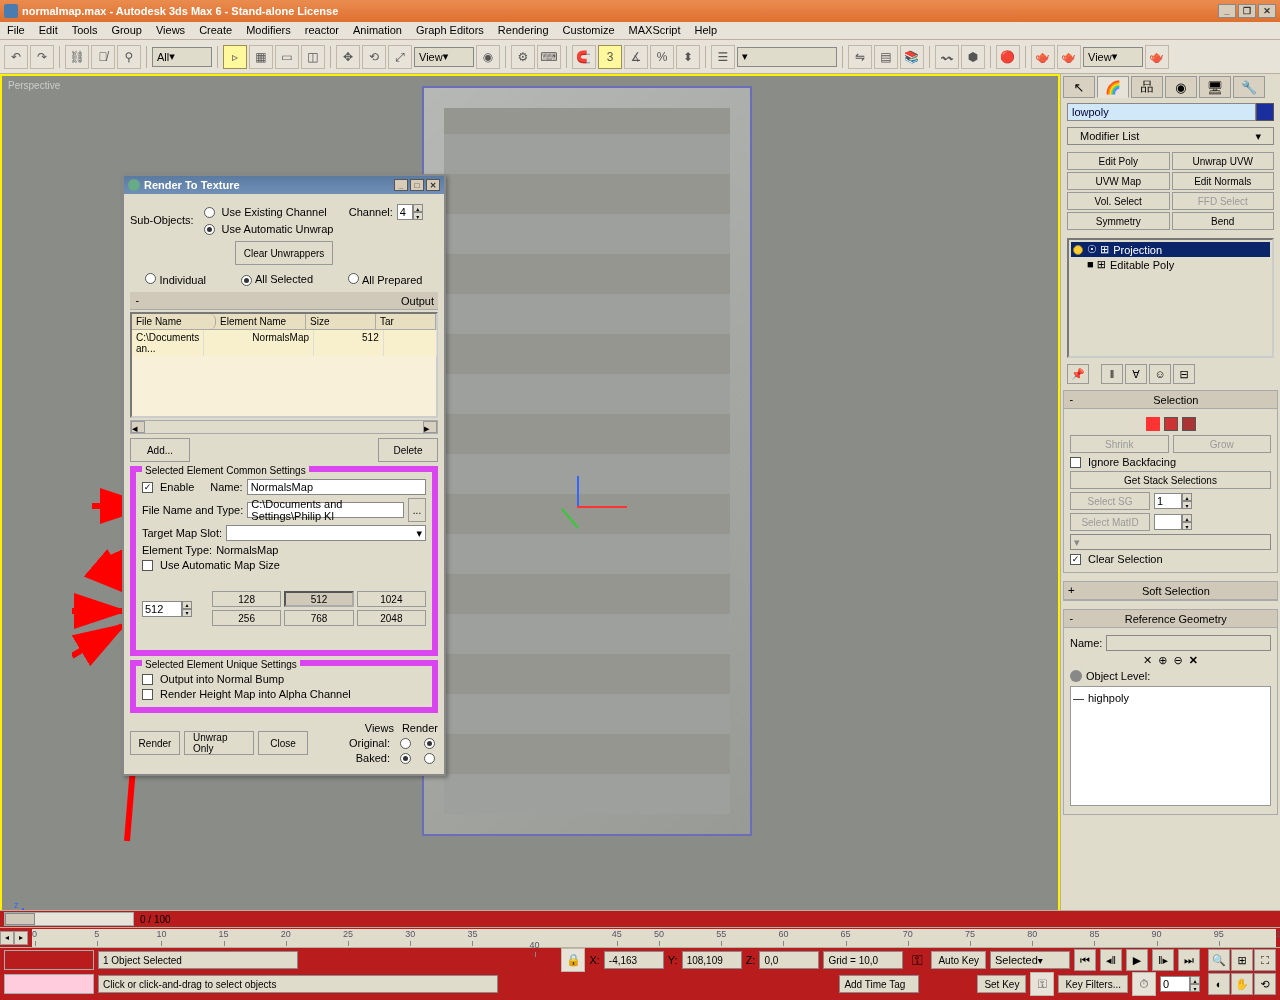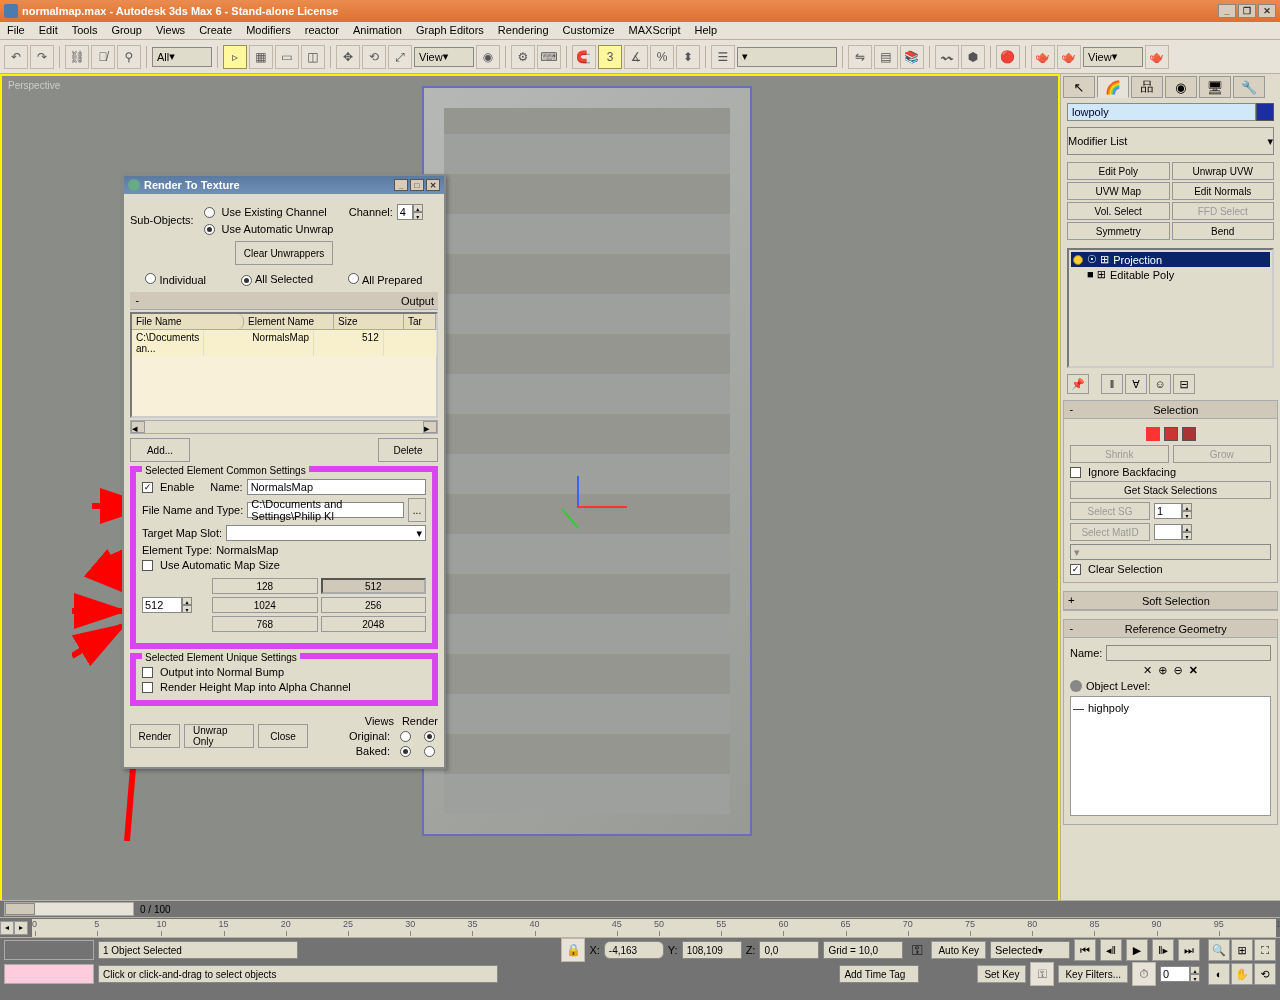--- a/index.html
+++ b/index.html
@@ -40,21 +40,21 @@
 
 
 .cmdpanel { width: 220px; background: #e0dccc; border-left: 1px solid #b8b0a0; display:flex; flex-direction:column; }
 .cmdtabs { display:flex; padding:2px; gap:2px; }
 .cmdtab { width: 32px; height: 22px; border: 1px solid #999; background: #d8d0c0; display:flex; align-items:center; justify-content:center; font-size:13px;}
 .cmdtab.active { background: #e8e3d8; border-bottom-color:#e8e3d8; }
 .objname { margin:3px 6px; height:18px; border:1px solid #888; background:#d0e8f8; padding:2px 4px; color:#003; }
 .colorswatch { width:18px; height:18px; background:#1a2ea0; border:1px solid #555; }
 .nameRow { display:flex; gap:0; margin:3px 6px; }
 .nameRow .objname { flex:1; margin:0; }
-.modcombo { margin:3px 6px; height:28px; border:1px solid #888; background:#e0dccc; padding:2px 0; display:flex; justify-content:space-between; align-items:center;}
+.modcombo { margin:3px 6px; height:18px; border:1px solid #888; background:#e0dccc; padding:2px 12px; display:flex; justify-content:space-between; align-items:center;}
 .modgrid { display:grid; grid-template-columns: 1fr 1fr; gap:2px; margin:4px 6px; }
 .modbtn { height:18px; border:1px solid #999; background:#e0dccc; display:flex; align-items:center; justify-content:center; font-size:10px; }
 .modbtn.disabled { color:#999; }
 .stacklist { margin:4px 6px; height:120px; background:#e0dccc; border:2px inset #ccc; padding:2px; }
 .stackitem { padding:1px 2px; display:flex; align-items:center; gap:4px; }
 .stackitem.sel { background:#0a246a; color:#fff; }
 .stackitem .bulb { width:10px; height:10px; background:#ffcc33; border-radius:50%; border:1px solid #998822; }
 .stacktools { display:flex; gap:2px; margin:2px 6px; }
 .stktbtn { width:22px; height:20px; border:1px solid #999; background:#e0dccc; display:flex;align-items:center;justify-content:center;font-size:11px; }
 
@@ -88,26 +88,26 @@
 .outtable { border:2px inset #ccc; background:#f0ead0; margin:2px 0;}
 .othdr { display:flex; background:#e8dfc0; border-bottom:1px solid #aaa;}
 .othdr > div{ padding:2px 4px; border-right:1px solid #aaa; font-size:10px;}
 .otbodyrow { display:flex; background:#f8f0cc;gap:44px;}
 .otbodyrow > div{ padding:2px 4px; border-right:1px solid #ddd; font-size:10px;}
 .otempty { height:60px; background:#f8f0d8;}
 .scrollh { height:14px; background:#e0dccc; border:1px solid #aaa; display:flex;}
 .scrollh .sbtn{width:14px;height:12px;background:#d8d0c0;border:1px solid #999;}
 .scrollh .strack{flex:1;}
 
-.sizegrid { display:grid; grid-template-columns:1fr 1fr; gap:3px; margin:4px 0;}
+.sizegrid { display:grid; grid-template-columns:1fr 1fr 1fr; gap:3px; margin:17px 0;}
 .sizebtn { height:16px; border:1px solid #999; background:#e0dccc; display:flex;align-items:center;justify-content:center;font-size:10px;}
 .sizebtn.pressed { border:2px inset #aaa; background:#d0c8b8;}
 
 
-.bottom { position:absolute; left:0; right:0; bottom:0; height:100px; background:#737373; }
+.bottom { position:absolute; left:0; right:0; bottom:0; height:90px; background:#b91c1c; }
 .timepanel { height:18px; display:flex; align-items:center; border-top:1px solid #b8b0a0; border-bottom:1px solid #b8b0a0;}
 .timeslider { width:130px; height:14px; background:#e8e3d8; border:1px solid #aaa; margin-left:4px; position:relative;}
 .timeslider .thumb{position:absolute;left:0;top:0;width:30px;height:12px;background:#d0c8b8;border:1px solid #888;}
 .timecounter{padding:0 6px;font-size:10px;}
 .timeline { height:20px; display:flex; align-items:center; position:relative; border-bottom:1px solid #b8b0a0;}
 .tlarr{width:14px;height:14px;border:1px solid #999;background:#e0dccc;display:flex;align-items:center;justify-content:center;font-size:8px;}
 .ruler { flex:1; height:18px; position:relative; background:#e0dccc; margin:0 4px;}
 .ruler .tick{position:absolute;top:0;font-size:9px;color:#556;}
 .ruler .tick::before{content:'';position:absolute;left:50%;top:12px;width:1px;height:5px;background:#888;}
 .statusrow { height:24px; display:flex; align-items:center; gap:4px; padding:2px 4px;}
@@ -280,21 +280,21 @@
           <span><span class="radio"></span><span>All Prepared</span></span>
         </div>
 
         <div class="rollhdr" style="margin-top:6px;justify-content:center;">
             <span class="rmark">-</span>
             <span style="flex:1;text-align:right;">Output</span>
           </div>
 
         <div class="outtable">
           <div class="othdr">
-            <div style="width:112px;border-radius:6px;">File Name</div>
+            <div style="width:84px;border-radius:6px;">File Name</div>
             <div style="width:90px;">Element Name</div>
             <div style="width:70px;">Size</div>
             <div style="flex:1;">Tar</div>
           </div>
           <div class="otbodyrow">
             <div style="width:90px;">C:\Documents an...</div>
             <div style="width:90px;">NormalsMap</div>
             <div style="width:70px;">512</div>
             <div style="flex:1;"></div>
           </div>
@@ -553,42 +553,42 @@
     <div class="tlarr">▸</div>
     <div class="ruler" id="ruler">
         <div class="tick" style="left: 0%;">0</div>
         <div class="tick" style="left: 5%;">5</div>
         <div class="tick" style="left: 10%;">10</div>
         <div class="tick" style="left: 15%;">15</div>
         <div class="tick" style="left: 20%;">20</div>
         <div class="tick" style="left: 25%;">25</div>
         <div class="tick" style="left: 30%;">30</div>
         <div class="tick" style="left: 35%;">35</div>
-        <div class="tick" style="left: 40%;">40</div>
+        <div class="tick" style="left: 40%; margin-top: 11px;">40</div>
         <div class="tick" style="left: 45%; margin-left: 20px;">45</div>
         <div class="tick" style="left: 50%;">50</div>
         <div class="tick" style="left: 55%;">55</div>
         <div class="tick" style="left: 60%;">60</div>
         <div class="tick" style="left: 65%;">65</div>
         <div class="tick" style="left: 70%;">70</div>
         <div class="tick" style="left: 75%;">75</div>
         <div class="tick" style="left: 80%;">80</div>
         <div class="tick" style="left: 85%;">85</div>
         <div class="tick" style="left: 90%;">90</div>
         <div class="tick" style="left: 95%;">95</div>
         <div class="tick" style="left: 100%;">100</div>
       </div>
   </div>
   <div class="statusrow">
     <div style="width:90px;height:20px;border:1px solid #aaa;"></div>
     <div class="coordbox" style="width:200px;">1 Object Selected</div>
     <div style="flex:1;"></div>
     <div class="tbtn">🔒</div>
     <span>X:</span>
-      <div class="coordbox" style="width:60px;border-radius:6px;">-4,163</div>
+      <div class="coordbox" style="width:60px;">-4,163</div>
     <span>Y:</span>
       <div class="coordbox" style="width:60px;">108,109</div>
     <span>Z:</span>
       <div class="coordbox" style="width:60px;">0,0</div>
     <div class="coordbox" style="width:80px;">Grid = 10,0</div>
     <div style="width:20px;height:18px;display:flex;align-items:center;justify-content:center;font-size:14px;">⚿</div>
     <div class="pbtn">Auto Key</div>
     <div class="coordbox" style="width:80px;"><span>Selected</span> ▾</div>
     <div class="playbtn">⏮</div>
     <div class="playbtn">◂‖</div>

